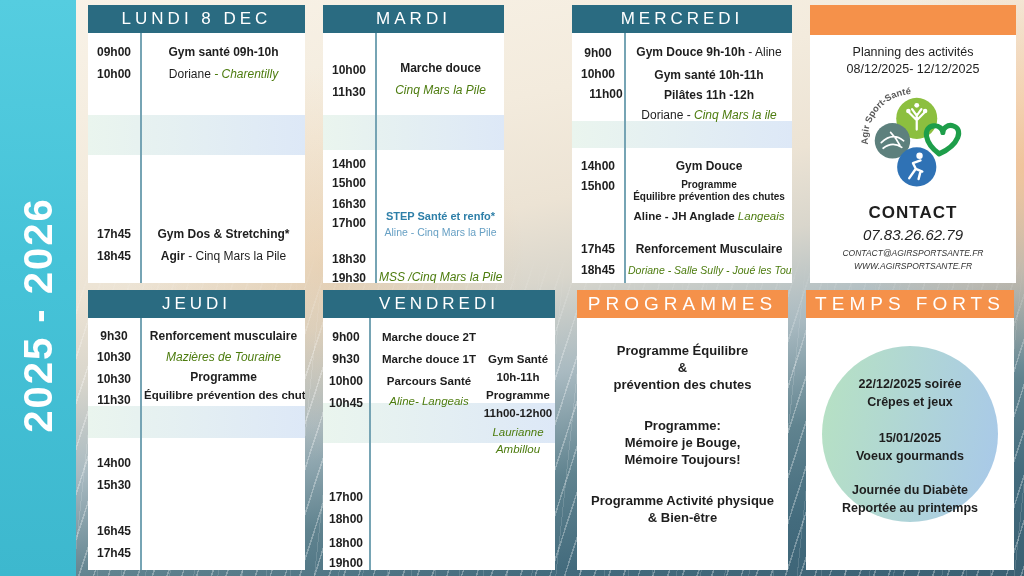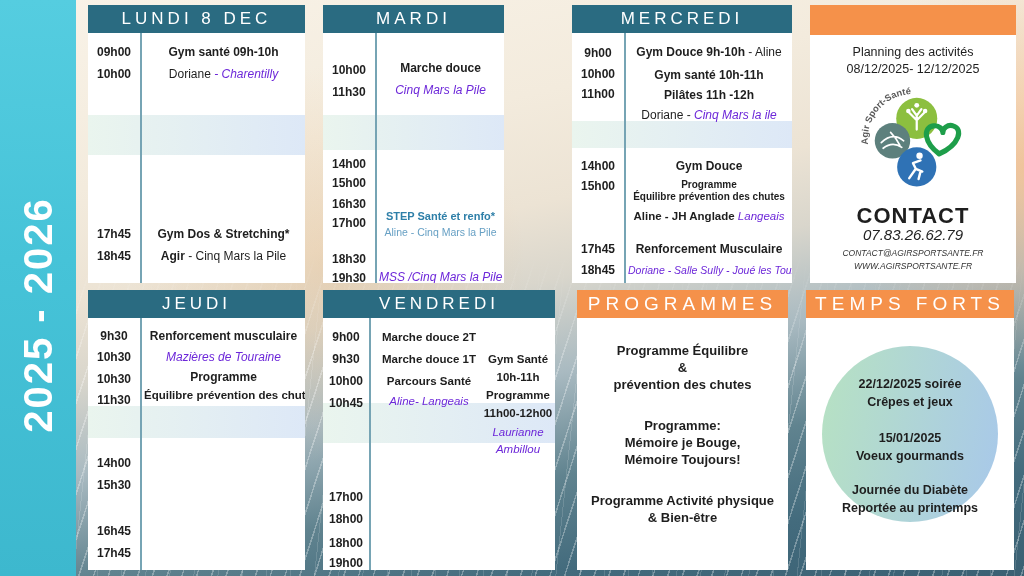--- a/index.html
+++ b/index.html
@@ -30,21 +30,21 @@
   .hd.orange{background:#f5914a;font-size:19px;letter-spacing:5px;}
   .body{position:absolute;left:0;right:0;top:28px;bottom:0;background:#fff;overflow:hidden;}
   .body.tall{top:30px;}
   .vline{position:absolute;top:0;bottom:0;width:2px;background:#76a4b4;}
   .band{position:absolute;left:0;right:0;background:linear-gradient(90deg,#eaf5ee,#dde8f7);}
   .tl{position:absolute;left:0;width:52px;text-align:center;font-weight:bold;font-size:12px;
       line-height:15px;white-space:nowrap;}
   .al{position:absolute;left:56px;right:2px;text-align:center;font-size:12px;line-height:15px;
       white-space:nowrap;}
   .b{font-weight:bold;}
-  .it{font-style:italic;color:#6d28d9;}
+  .it{font-style:italic;color:#4d7c0f;}
   .sm{font-size:10px;}
   .xs{font-size:10.5px;}
   .stepb{color:#2e7fa8;font-weight:bold;font-size:11px;}
   .stepl{color:#67a0c4;font-size:10.5px;}
   
   .fl{position:absolute;left:50px;width:112px;text-align:center;font-size:11.5px;line-height:15px;white-space:nowrap;}
   .fr{position:absolute;left:160px;width:70px;text-align:center;font-size:11.5px;line-height:15px;white-space:nowrap;}
   
   .pl{position:absolute;left:4px;right:4px;text-align:center;font-size:13px;font-weight:bold;
       line-height:16px;white-space:nowrap;}
@@ -111,21 +111,21 @@
 
   <section class="card" style="left:572px;top:5px;width:220px;height:278px;">
     <header class="hd teal">
       <span>MERCREDI</span>
     </header>
     <div class="body">
       <div class="band" style="top:88px;height:27px;"></div>
       <div class="vline" style="left:52px;"></div>
       <div class="tl" style="top:13px;">9h00</div>
       <div class="tl" style="top:34px;">10h00</div>
-      <div class="tl" style="top:54px;">11h00</div>
+      <div class="tl" style="top:54px;padding-left:8px;">11h00</div>
       <div class="al" style="top:12px;"><span class="b">Gym Douce 9h-10h</span><span> - Aline</span></div>
       <div class="al b" style="top:35px;">Gym santé 10h-11h</div>
       <div class="al b" style="top:55px;">Pilâtes 11h -12h</div>
       <div class="al" style="top:75px;"><span>Doriane - </span><span class="it">Cinq Mars la ile</span></div>
       <div class="tl" style="top:126px;">14h00</div>
       <div class="tl" style="top:146px;">15h00</div>
       <div class="al b" style="top:126px;">Gym Douce</div>
       <div class="al b sm" style="top:146px;line-height:12px;">Programme</div>
       <div class="al b sm" style="top:158px;line-height:12px;">Équilibre prévention des chutes</div>
       <div class="al" style="top:176px;font-size:11.5px;"><span class="b">Aline - JH Anglade</span><span class="it"> Langeais</span></div>
@@ -163,21 +163,21 @@
           <g>
             <path d="M88 78 C72 66 70 50 82 48 C88 47 92 52 92 55 C92 51 97 46 103 48 C114 51 110 68 88 78 Z" fill="none" stroke="#1e9e4a" stroke-width="5.5" stroke-linejoin="round"></path>
           </g>
           <g>
               <circle cx="64" cy="92" r="21" fill="#2f72b5"></circle>
             <circle cx="67" cy="80" r="3.4" fill="#fff"></circle>
             <path d="M56 104 L63 94 L70 97 M63 94 L60 88 L68 85 M68 97 L66 105" stroke="#fff" stroke-width="2.6" fill="none" stroke-linecap="round" stroke-linejoin="round"></path>
           </g>
         </svg>
       </div>
-      <div class="cl b" style="top:168px;font-size:22px;letter-spacing:1px;">CONTACT</div>
+      <div class="cl b" style="top:168px;font-size:17px;letter-spacing:1px;">CONTACT</div>
       <div class="cl it" style="top:191px;font-size:15px;color:#222;">07.83.26.62.79</div>
       <div class="cl it" style="top:213px;font-size:8.5px;color:#333;">CONTACT@AGIRSPORTSANTE.FR</div>
       <div class="cl it" style="top:226px;font-size:8.5px;color:#333;">WWW.AGIRSPORTSANTE.FR</div>
     </div>
   </section>
 
   <section class="card" style="left:88px;top:290px;width:217px;height:280px;">
     <header class="hd teal">
       <span>JEUDI</span>
     </header>

